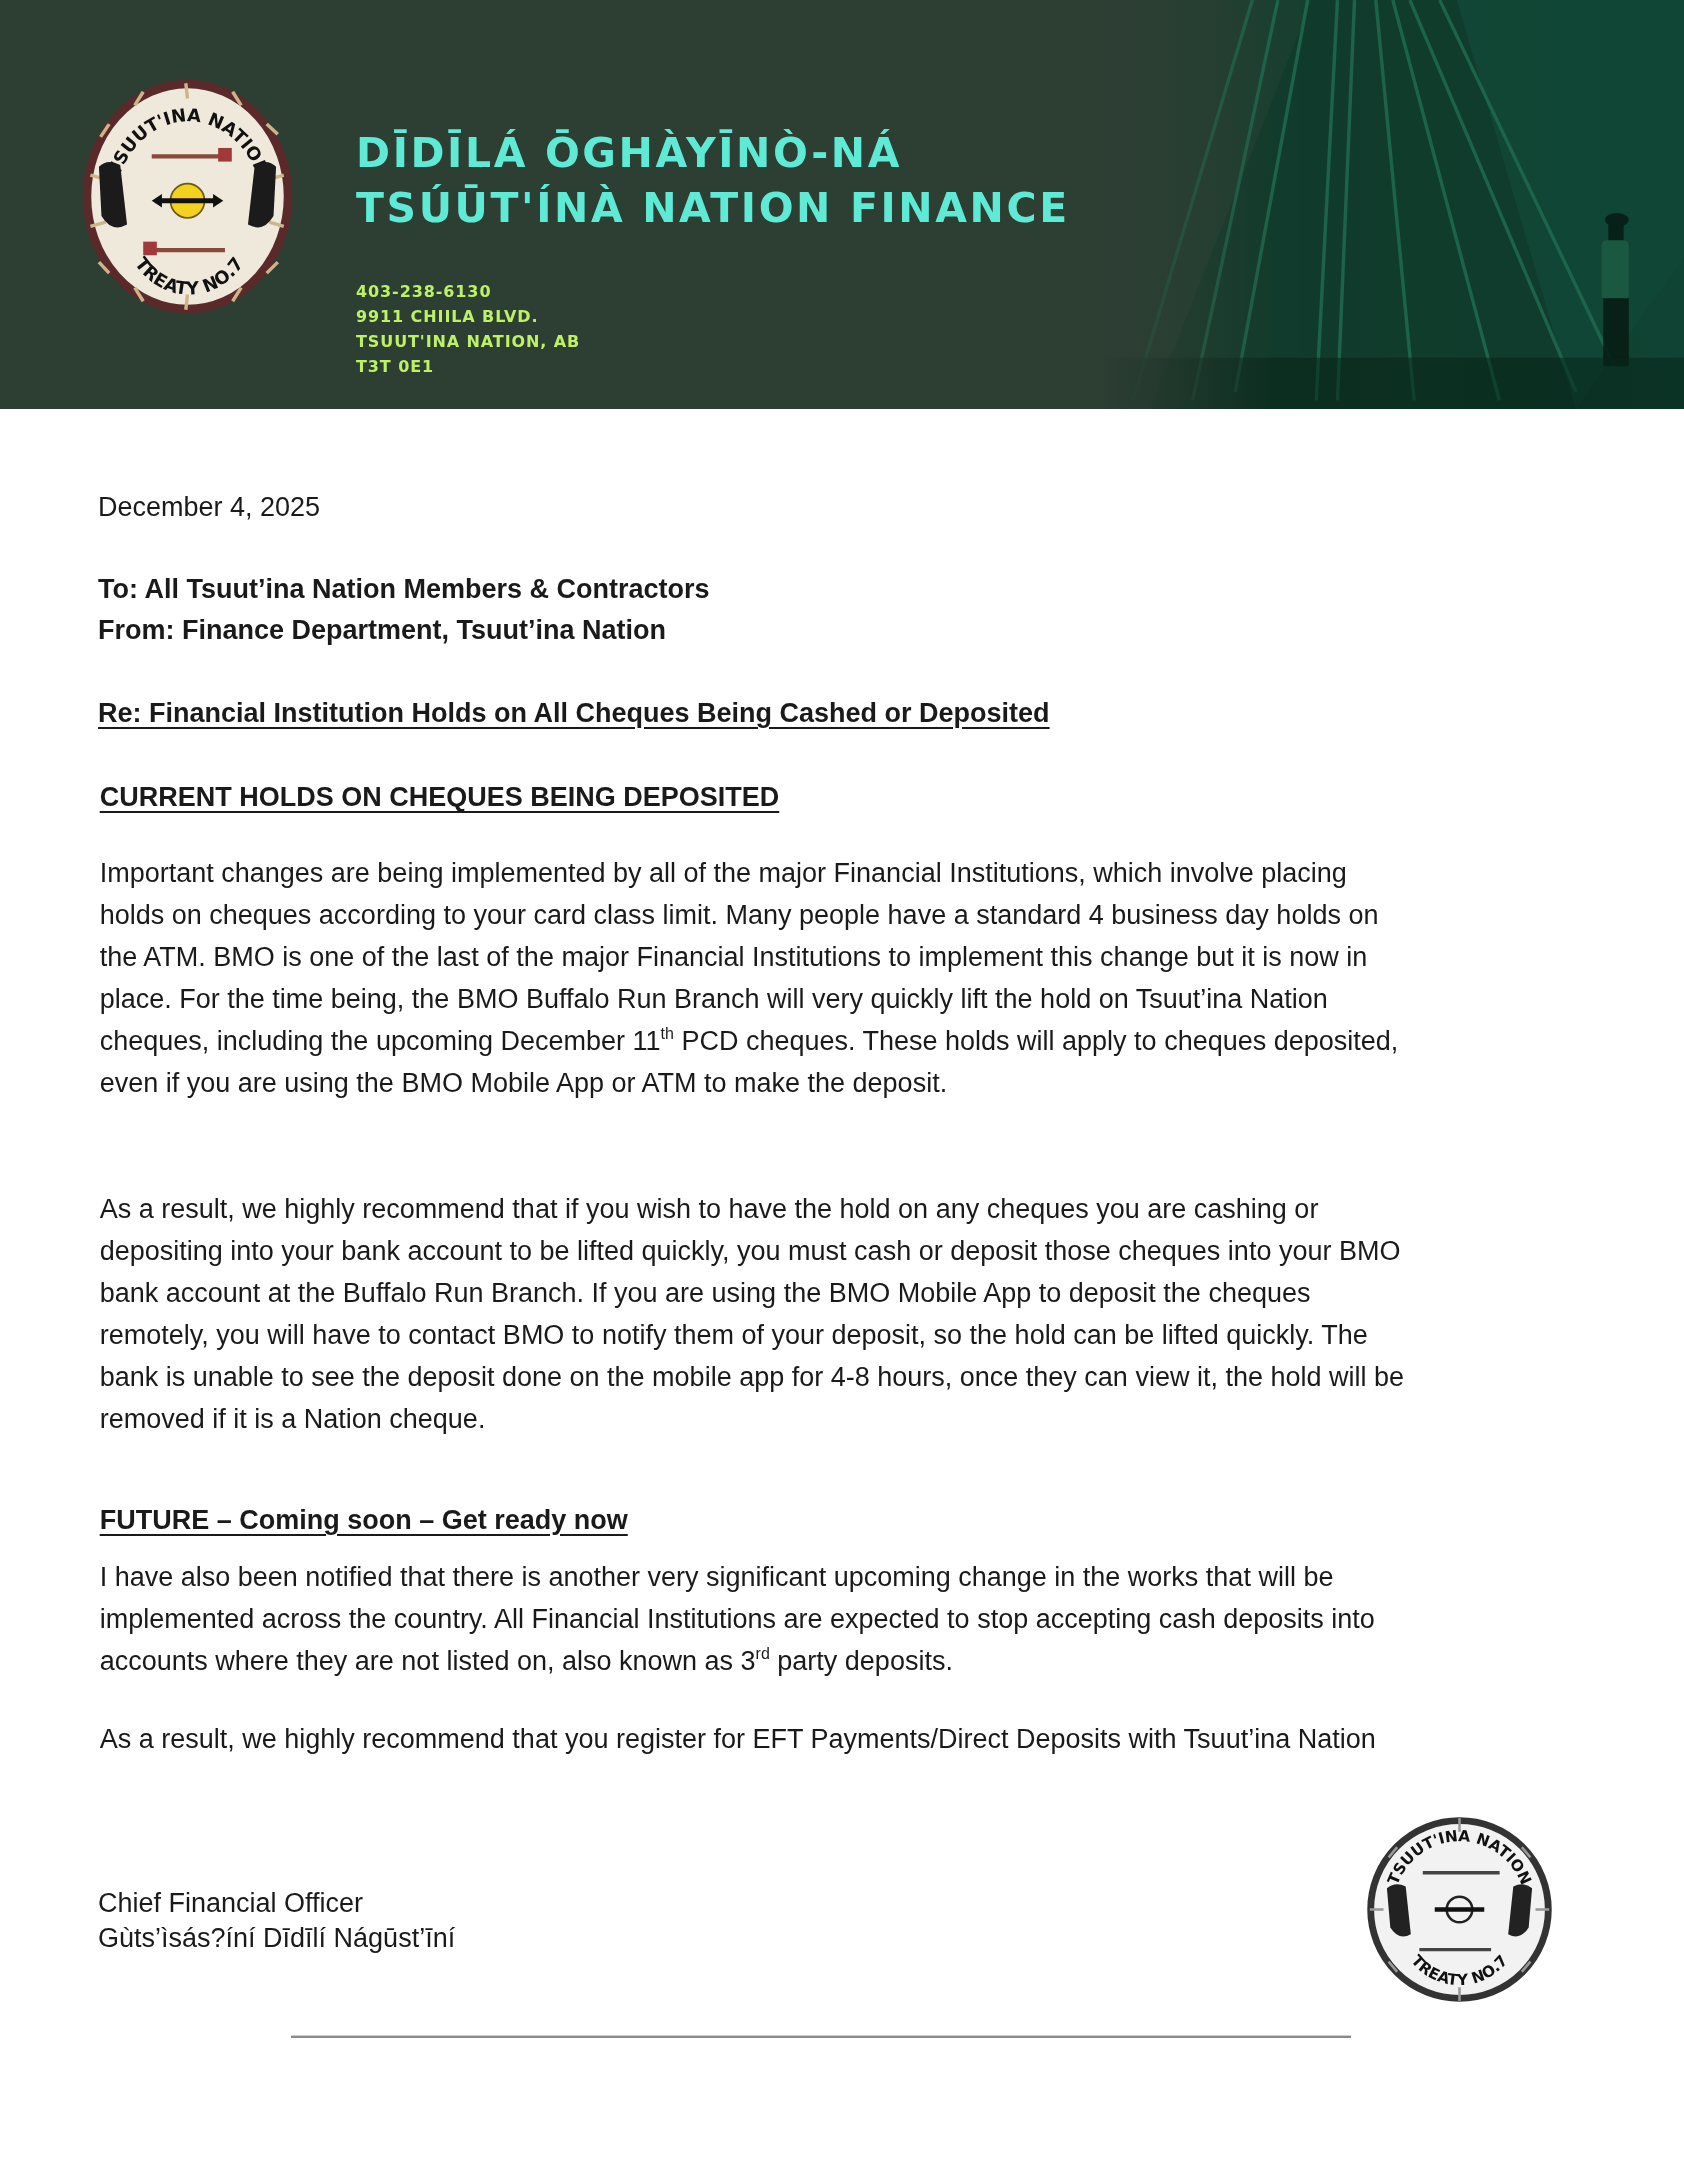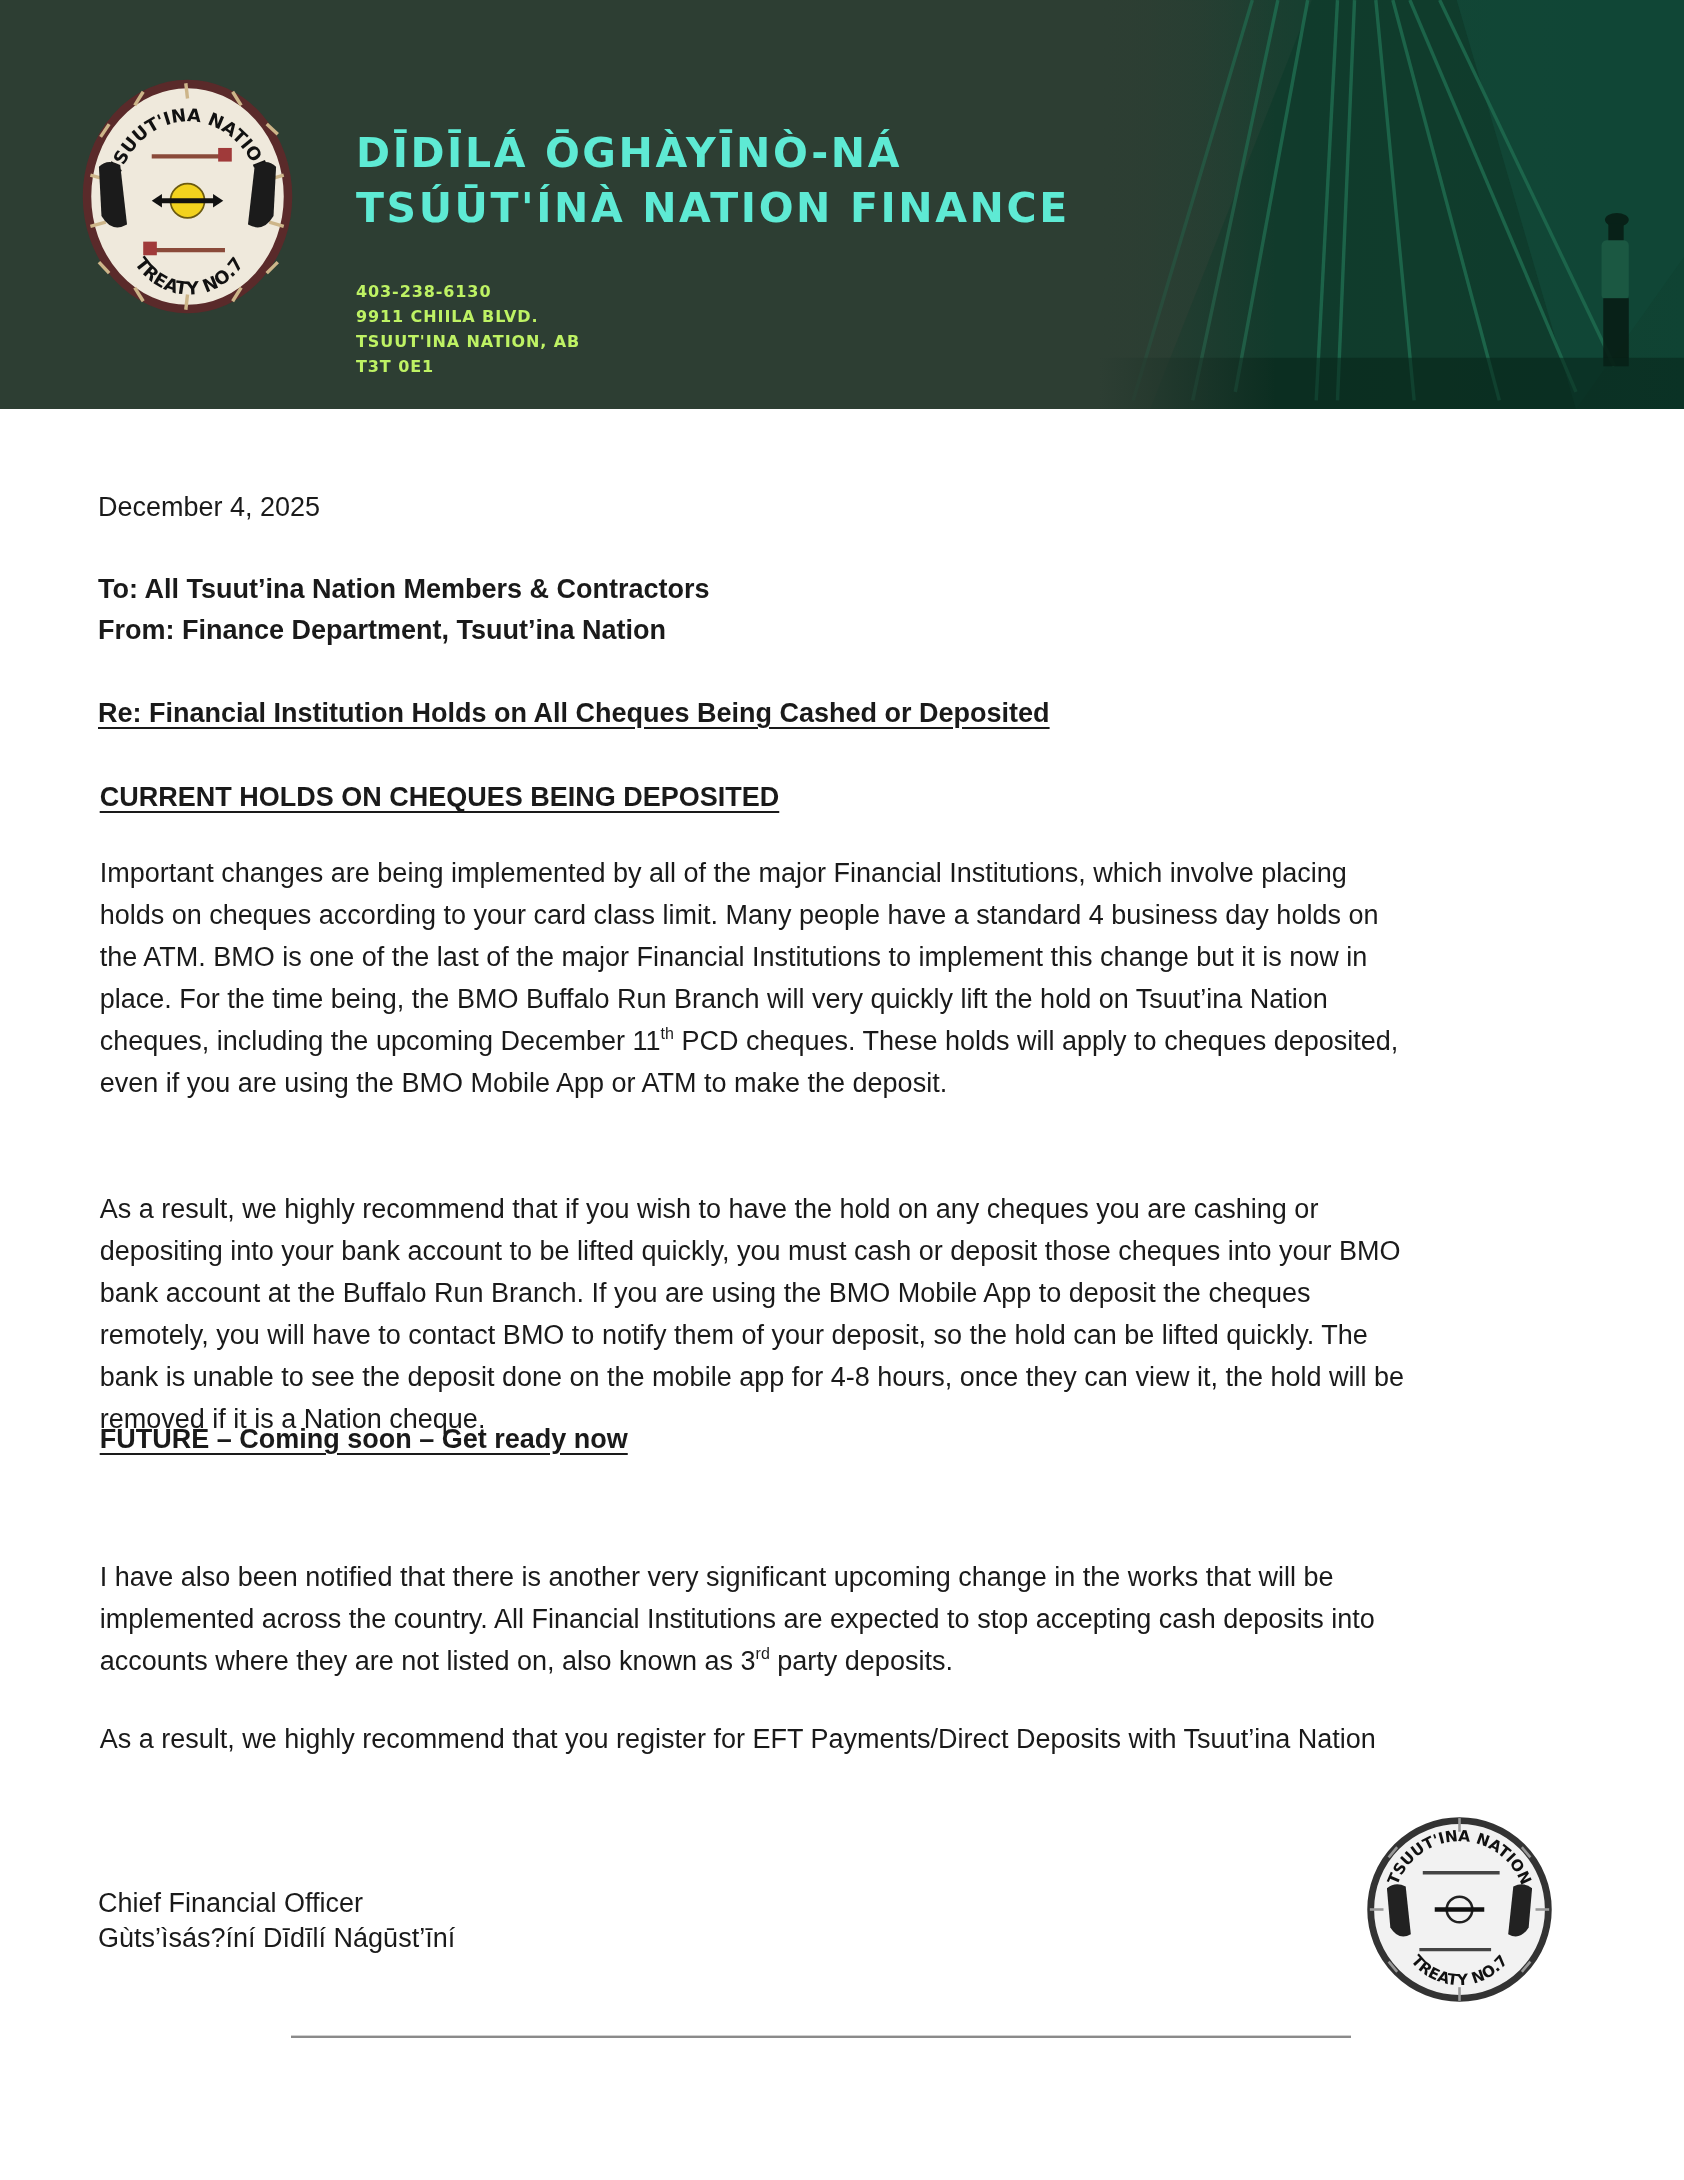--- a/index.html
+++ b/index.html
@@ -33,21 +33,21 @@
     font-family: "Liberation Sans", sans-serif; font-size: 27px; line-height: 42px;
     color: #1a1a1a;
   }
   .date { position: absolute; top: 0; left: 0; }
   .to { position: absolute; top: 82px; left: 0; font-weight: bold; }
   .from { position: absolute; top: 123px; left: 0; font-weight: bold; }
   .re { position: absolute; top: 206px; left: 0; font-weight: bold; text-decoration: underline; text-underline-offset: 5.1px; }
   .h-current { position: absolute; top: 290px; left: 1.7px; font-weight: bold; text-decoration: underline; text-underline-offset: 5.1px; }
   .p1 { position: absolute; top: 366px; left: 1.7px; width: 1499px; }
   .p2 { position: absolute; top: 702px; left: 1.7px; width: 1499px; }
-  .h-future { position: absolute; top: 932px; left: 1.7px; font-weight: bold; text-decoration: underline; text-underline-offset: 5.1px; }
+  .h-future { position: absolute; top: 1013px; left: 1.7px; font-weight: bold; text-decoration: underline; text-underline-offset: 5.1px; }
   .p3 { position: absolute; top: 1070px; left: 1.7px; width: 1499px; }
   .p4 { position: absolute; top: 1232px; left: 1.7px; width: 1516px; white-space: nowrap; }
   .sig-title { position: absolute; top: 1396px; left: 0; }
   .sig-name { position: absolute; top: 1431px; left: 0; }
   .line { display: block; white-space: nowrap; }
   sup { font-size: 16px; line-height: 0; vertical-align: 11px; }
   .seal { position: absolute; left: 1363px; top: 1813px; width: 193px; height: 193px; }
   .footer-rule {
     position: absolute; left: 291px; top: 2035px; width: 1060px; height: 1.7px;
     background: #8a8a8a; border-top: 0.9px solid #d0d0d0;

